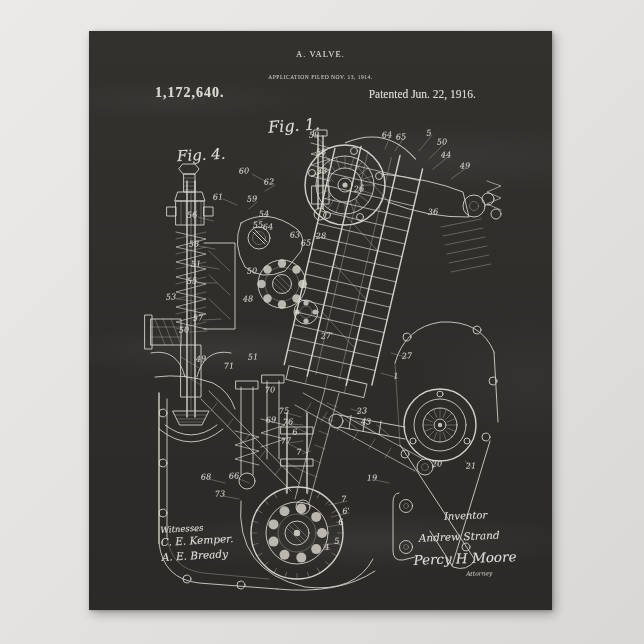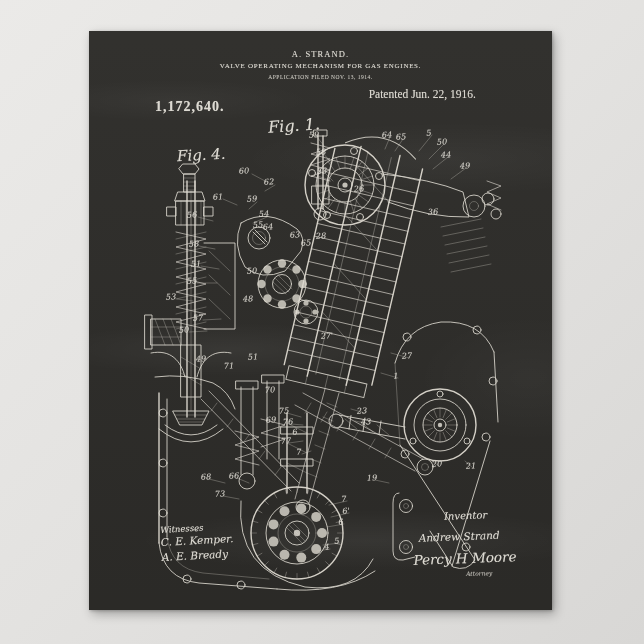--- a/index.html
+++ b/index.html
@@ -14,21 +14,21 @@
       radial-gradient(ellipse 300px 52px at 78% 22%, rgba(255,255,255,.04), transparent 70%),
       radial-gradient(ellipse 330px 44px at 60% 88%, rgba(255,255,255,.055), transparent 70%),
       radial-gradient(ellipse 200px 30px at 18% 12%, rgba(255,255,255,.035), transparent 70%),
       radial-gradient(ellipse 160px 90px at 95% 60%, rgba(255,255,255,.03), transparent 70%),
       linear-gradient(180deg, rgba(255,255,255,.02), rgba(0,0,0,.07));}
   .board *{text-shadow:0 0 .7px rgba(242,240,232,.45);}
   .hdr{position:absolute;left:0;width:100%;text-align:center;letter-spacing:1.1px;}
   .hdr-name{top:18px;font-size:8.5px;}
   .hdr-title{top:31px;font-size:7px;letter-spacing:.7px;}
   .hdr-app{top:43px;font-size:5.5px;opacity:.85;letter-spacing:.5px;}
-  .pat-num{position:absolute;left:66px;top:68px;font-size:14px;font-weight:bold;letter-spacing:1px;font-family:Liberation Serif, serif;}
+  .pat-num{position:absolute;left:66px;top:54px;font-size:14px;font-weight:bold;letter-spacing:1px;font-family:Liberation Serif, serif;}
   .patented{position:absolute;right:76px;top:57px;font-size:11.5px;}
   .script{font-family:"DejaVu Serif",serif;font-style:italic;}
   .fig1{position:absolute;left:179px;top:85px;font-size:16px;transform:rotate(-4deg);}
   .fig4{position:absolute;left:88px;top:115px;font-size:15px;transform:rotate(-3deg);}
   .wit{position:absolute;left:72px;top:492px;transform:rotate(-3deg);}
   .wit-h{font-size:8.5px;}
   .wit-n{font-size:10.5px;line-height:15px;}
   .inv{position:absolute;left:330px;top:479px;transform:rotate(-2deg);}
   .inv-h{font-size:10px;margin-left:26px;}
   .inv-n{font-size:10.5px;margin-top:9px;}
@@ -44,22 +44,21 @@
   .refs{position:absolute;left:0;top:0;width:100%;height:100%;}
   .ref{position:absolute;transform:translate(-50%,-50%) rotate(-3deg);
        font-family:"DejaVu Serif",serif;font-style:italic;font-size:8px;color:#dcd9d1;opacity:.92;}
 </style>
 </head>
 <body>
 
 <div class="poster">
   <div class="board">
 
-    <div class="hdr hdr-name">A. STRAND.</div>
-    <div class="hdr hdr-title">VALVE OPERATING MECHANISM FOR GAS ENGINES.</div>
+    <div class="hdr hdr-name">A. VALVE.</div>
     <div class="hdr hdr-app">APPLICATION FILED NOV. 13, 1914.</div>
     <div class="pat-num">1,172,640.</div>
     <div class="patented">Patented Jun. 22, 1916.</div>
 
     <svg class="drawing" width="463" height="579" viewBox="0 0 463 579">
       <defs>
         <line id="hubspk" x1="256" y1="125" x2="256" y2="137" class="t"></line>
         <line id="cgt" x1="208" y1="456" x2="208" y2="461.5" class="t"></line>
         <line id="rgspk" x1="351" y1="377" x2="351" y2="386" class="t"></line>
       </defs>

